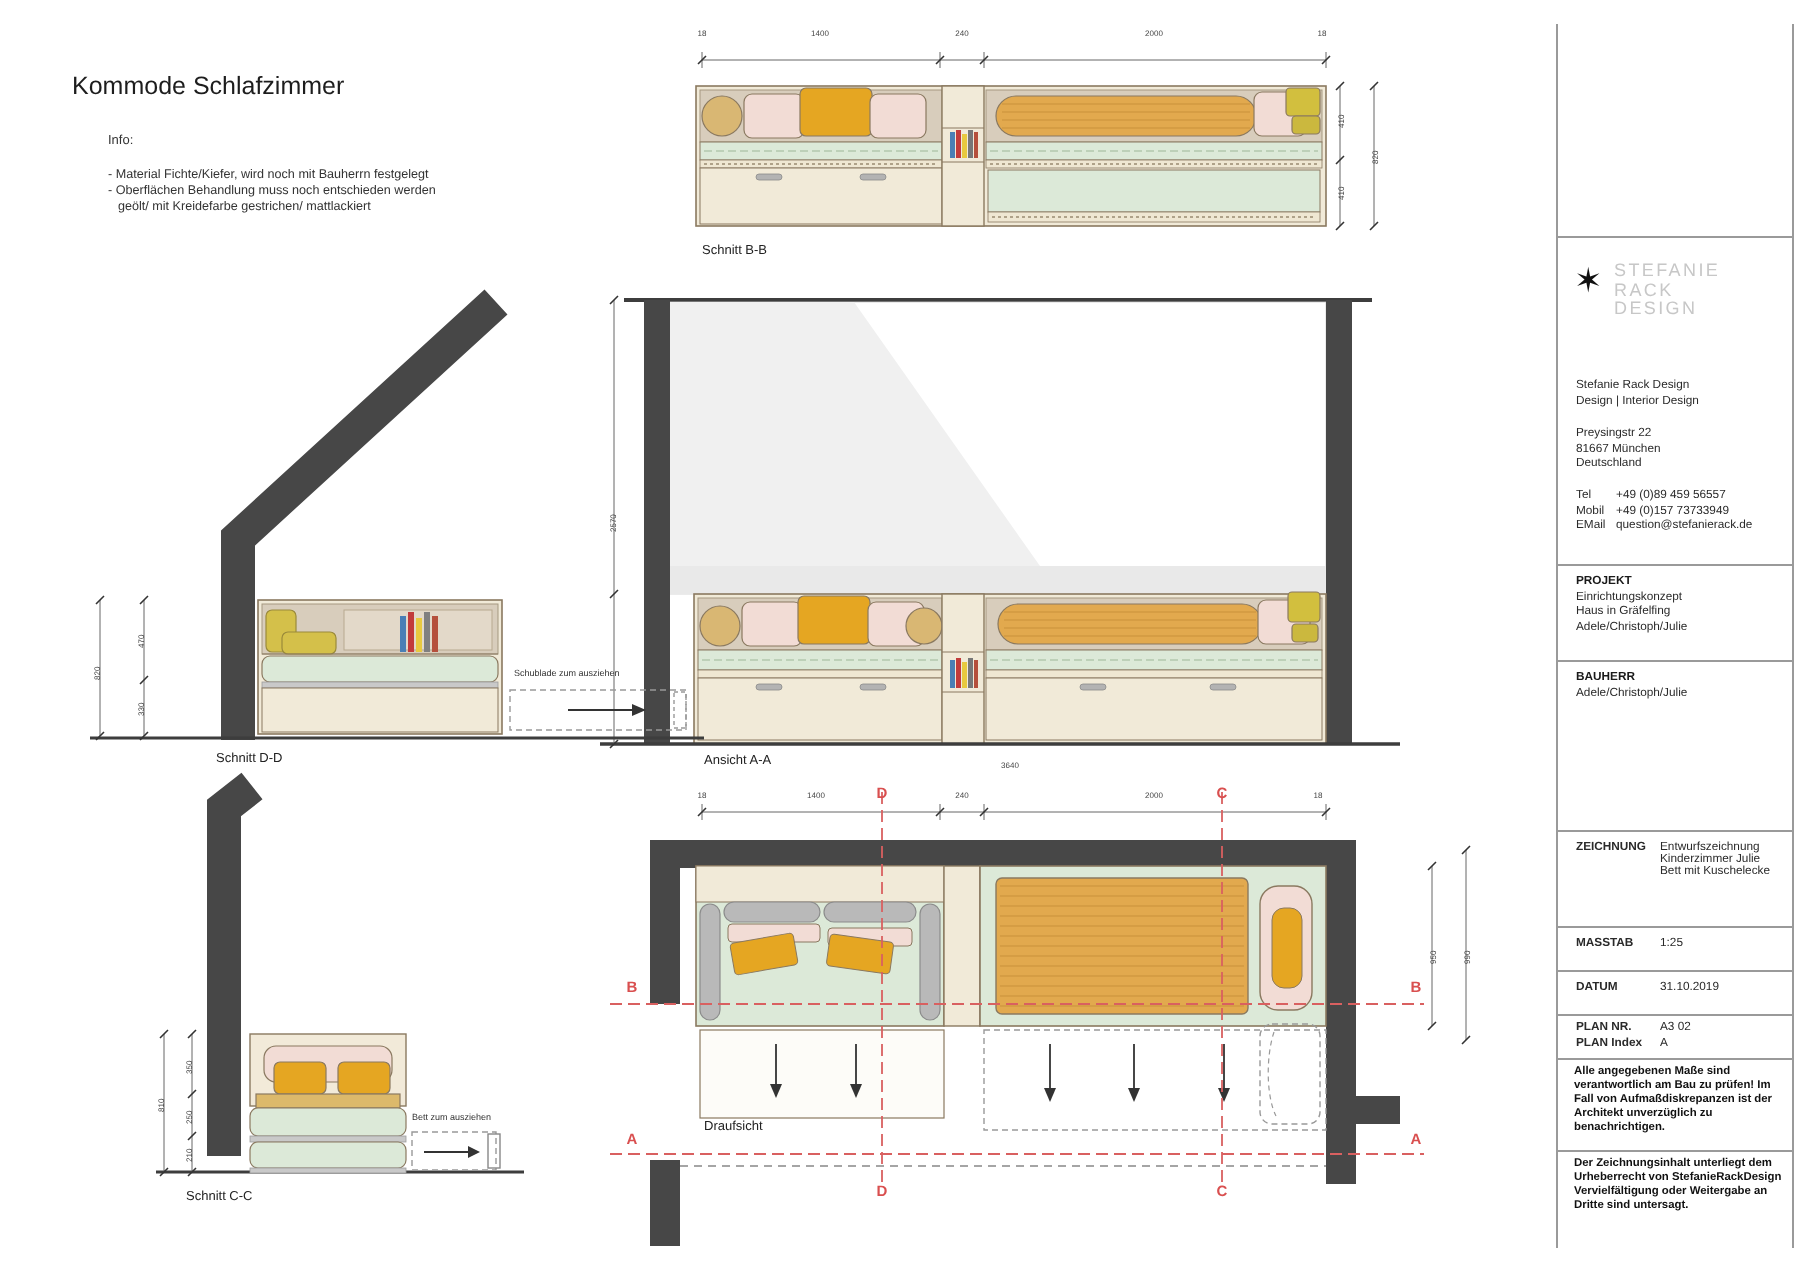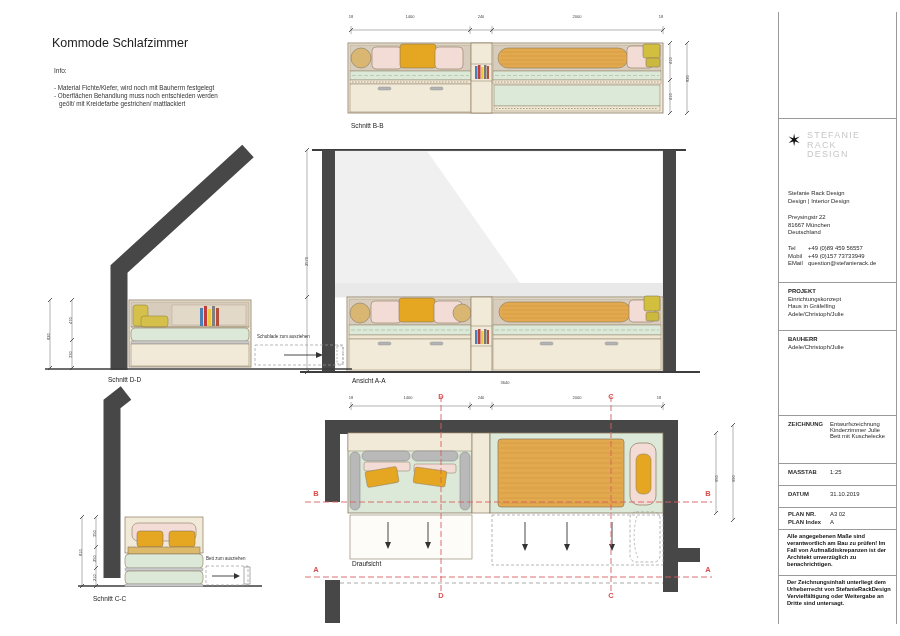--- a/index.html
+++ b/index.html
@@ -1,19 +1,19 @@
 <!DOCTYPE html>
 <html><head>
 <meta charset="utf-8">
 <style>
   html,body{margin:0;padding:0;background:#e8e8e8;}
   .sheet{position:relative;width:900px;height:636px;background:#ffffff;overflow:hidden;
          font-family:"Liberation Sans",sans-serif;color:#222;}
   .sheet svg{position:absolute;left:0;top:0;}
-  .page-title{position:absolute;left:52px;top:36px;font-size:12.5px;color:#1d1d1d;}
+  .page-title{position:absolute;left:36px;top:36px;font-size:12.5px;color:#1d1d1d;}
   .info-head{position:absolute;left:54px;top:67px;font-size:6.5px;color:#333;}
   .info-line{position:absolute;font-size:6.3px;color:#333;white-space:nowrap;}
   .view-label{position:absolute;font-size:6.5px;color:#222;white-space:nowrap;}
   .dim{position:absolute;font-size:4px;color:#444;transform:translateX(-50%);white-space:nowrap;}
   .dimr{position:absolute;font-size:4px;color:#444;transform:rotate(-90deg);transform-origin:left top;white-space:nowrap;}
   .ann{position:absolute;font-size:4.5px;color:#333;white-space:nowrap;}
   .red-letter{position:absolute;font-size:7.5px;font-weight:bold;color:#d94f4f;transform:translateX(-50%);line-height:1;}
   
   .titleblock{position:absolute;left:778px;top:12px;width:117px;height:612px;
               border-left:0.8px solid #9a9a9a;border-right:0.8px solid #9a9a9a;}

